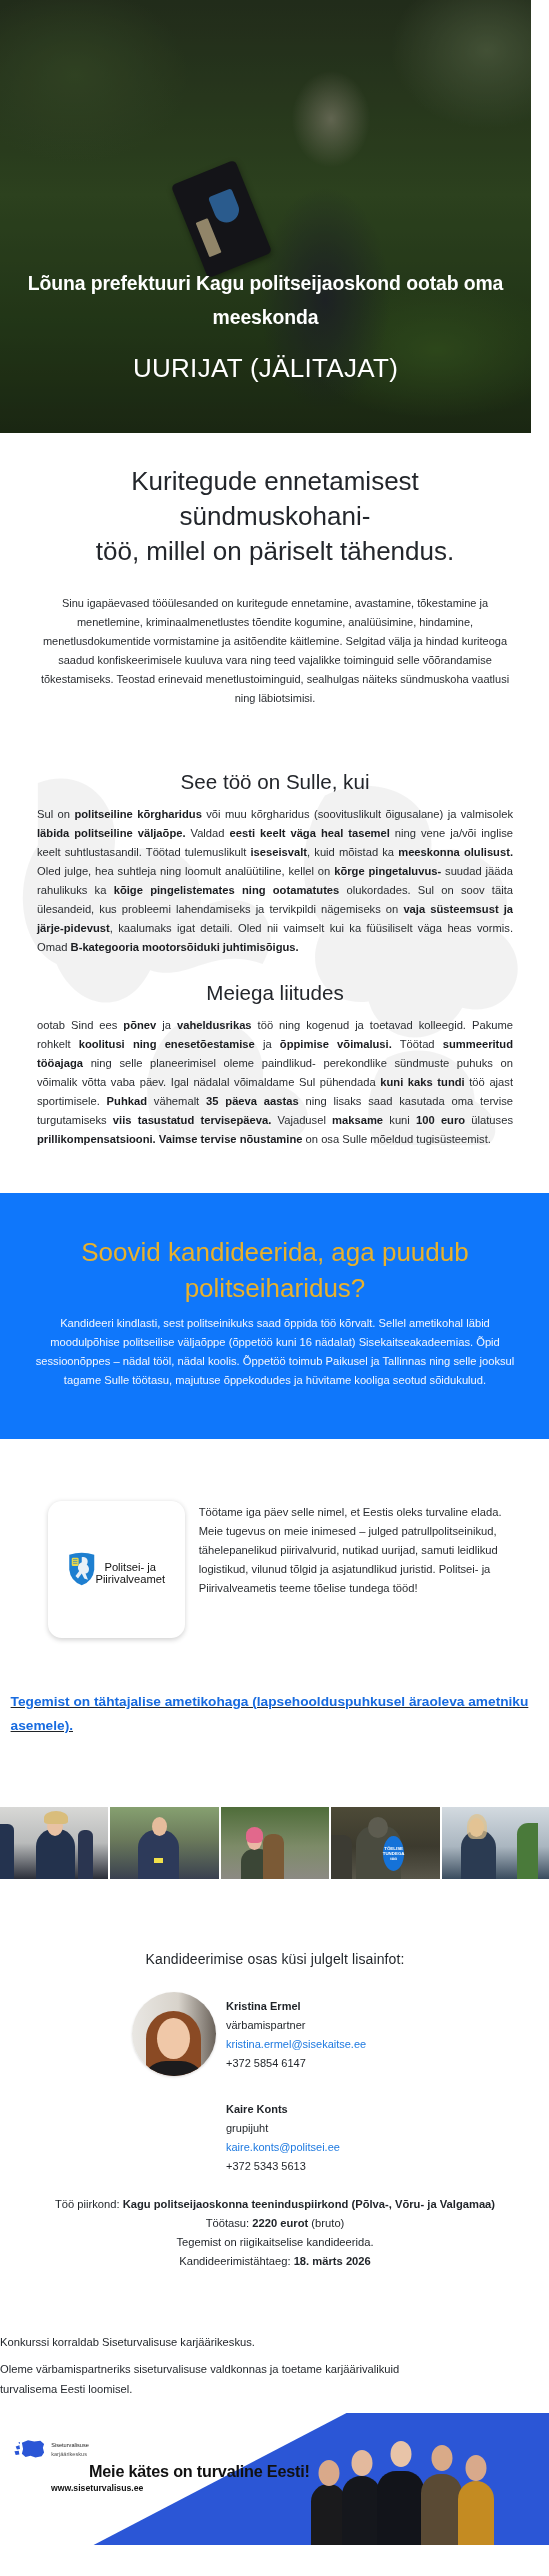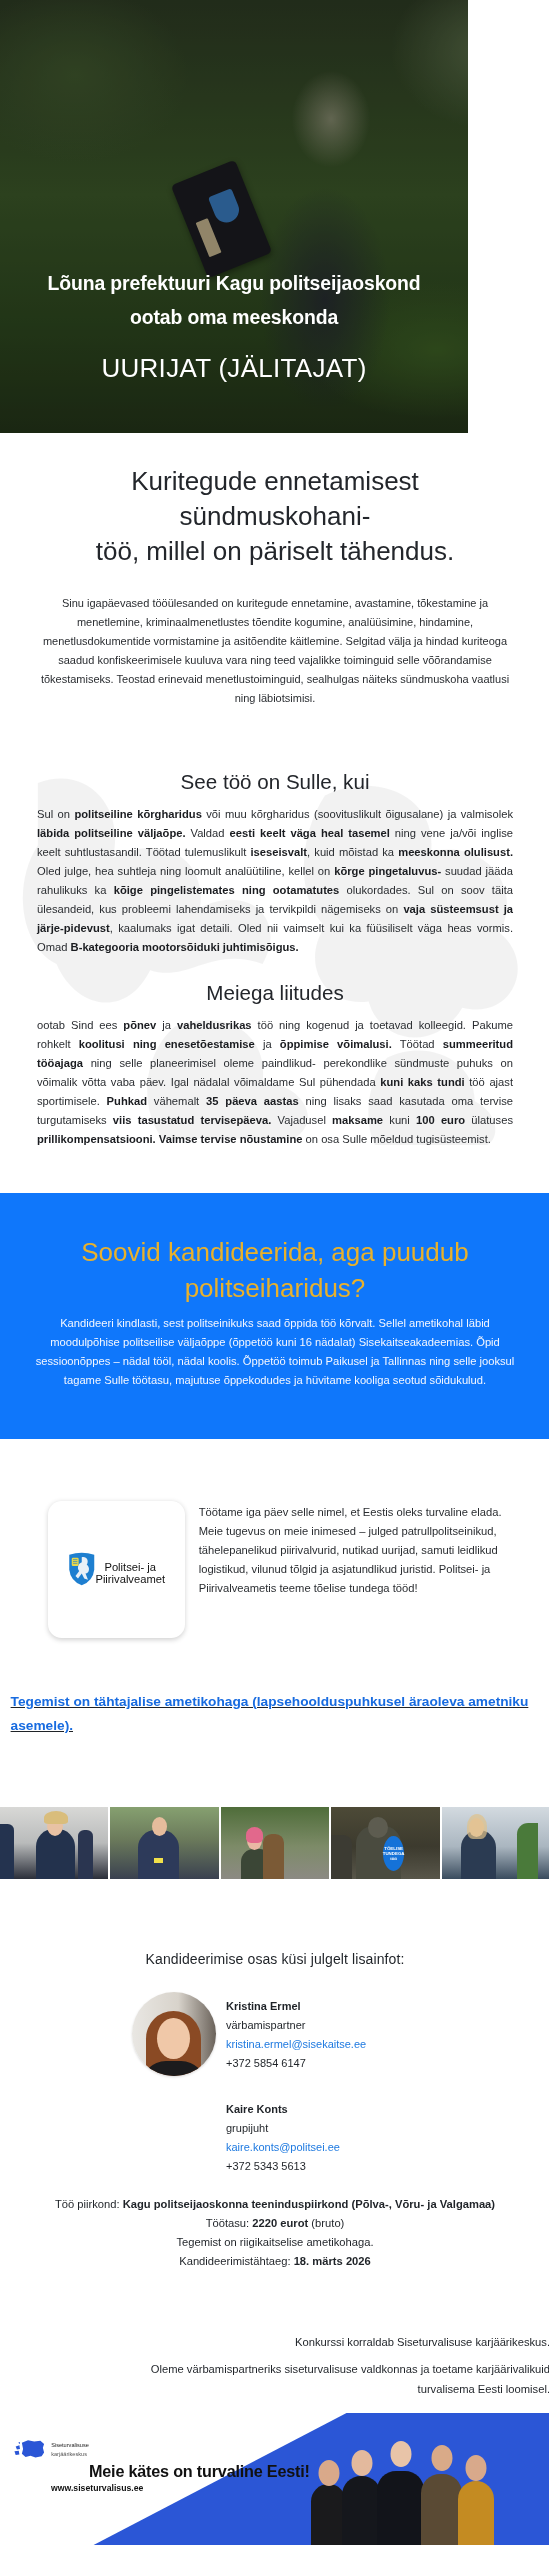--- a/index.html
+++ b/index.html
@@ -1,21 +1,21 @@
 <!DOCTYPE html>
 <html style="font-size:10px"><head>
 <meta charset="utf-8">
 <style>
   * { box-sizing: border-box; margin: 0; padding: 0; }
   html, body { width: 550px; background: #ffffff; }
   body { font-family: "Liberation Sans", "DejaVu Sans", sans-serif; color: #1f2328; }
 
   
   .hero {
-    position: relative; width: 468px; height: 433px; overflow: hidden;
+    position: relative; width: 531px; height: 433px; overflow: hidden;
     background:
       radial-gradient(ellipse 56px 69px at 331px 119px, rgba(200,190,170,0.55), transparent 70%),
       radial-gradient(ellipse 87px 150px at 325px 300px, rgba(40,44,52,0.9), transparent 75%),
       radial-gradient(ellipse 162px 125px at 75px 75px, rgba(70,95,50,0.8), transparent 70%),
       radial-gradient(ellipse 137px 112px at 487px 50px, rgba(110,130,90,0.7), transparent 70%),
       radial-gradient(ellipse 187px 100px at 437px 350px, rgba(70,110,40,0.7), transparent 70%),
       linear-gradient(180deg, #2f3d25 0%, #3d5a2a 45%, #2f4a20 75%, #25361a 100%);
   }
   .hero-shade { position: absolute; inset: 0; background: rgba(0,0,0,0.28); }
   .hero-badge {
@@ -108,21 +108,21 @@
   .avatar .face { position: absolute; left: 25px; top: 26px; width: 32.5px; height: 41px; border-radius: 50%; background: #f0c8a8; }
   .avatar .body { position: absolute; left: 9.4px; top: 69px; width: 65px; height: 25px; border-radius: 25px 25px 0 0; background: #1b1b1d; }
   .avatar-spacer { flex: 0 0 84px; }
   .c-info { padding-top: 5px; font-size: 11px; line-height: 19px; color: #1f2328; }
   .c-name { font-weight: 700; }
   .c-mail { color: #1f7ae0; text-decoration: none; }
 
   .job-facts { margin-top: 6.2px; text-align: center; font-size: 11.2px; line-height: 19px; color: #1f2328; padding: 0 50px; }
   .job-facts b { font-weight: 700; }
 
-  .org { text-align: right; margin-top: 61px; font-size: 11.2px; line-height: 20px; color: #1f2328; }
+  .org { text-align: left; margin-top: 61px; font-size: 11.2px; line-height: 20px; color: #1f2328; }
   .org p + p { margin-top: 7.5px; }
 
   
   .banner { position: relative; margin-top: 13.7px; height: 132px; overflow: hidden; background: #fff; }
   .banner-blue {
     position: absolute; inset: 0; background: #2b56d6;
     clip-path: polygon(63% 0, 100% 0, 100% 100%, 17% 100%);
   }
   .banner-logo { position: absolute; left: 12.5px; top: 26px; display: flex; align-items: center; gap: 3.7px; }
   .banner-logo svg { width: 35px; height: 21px; }
@@ -264,21 +264,21 @@
     </div>
   </div>
 
   <div class="job-facts">
     <div>
       <span>Töö piirkond: </span><b>Kagu politseijaoskonna teeninduspiirkond (Põlva-, Võru- ja Valgamaa)</b>
     </div>
     <div>
       <span>Töötasu: </span><b>2220 eurot</b><span> (bruto)</span>
     </div>
-    <div>Tegemist on riigikaitselise ametikohaga.</div>
+    <div>Tegemist on riigikaitselise kandideerida.</div>
     <div>
       <span>Kandideerimistähtaeg: </span><b>18. märts 2026</b>
     </div>
   </div>
 </section>
 
 <section class="org">
   <p>Konkurssi korraldab Siseturvalisuse karjäärikeskus.</p>
   <p>
     <span>Oleme värbamispartneriks siseturvalisuse valdkonnas ja toetame karjäärivalikuid</span><br>

